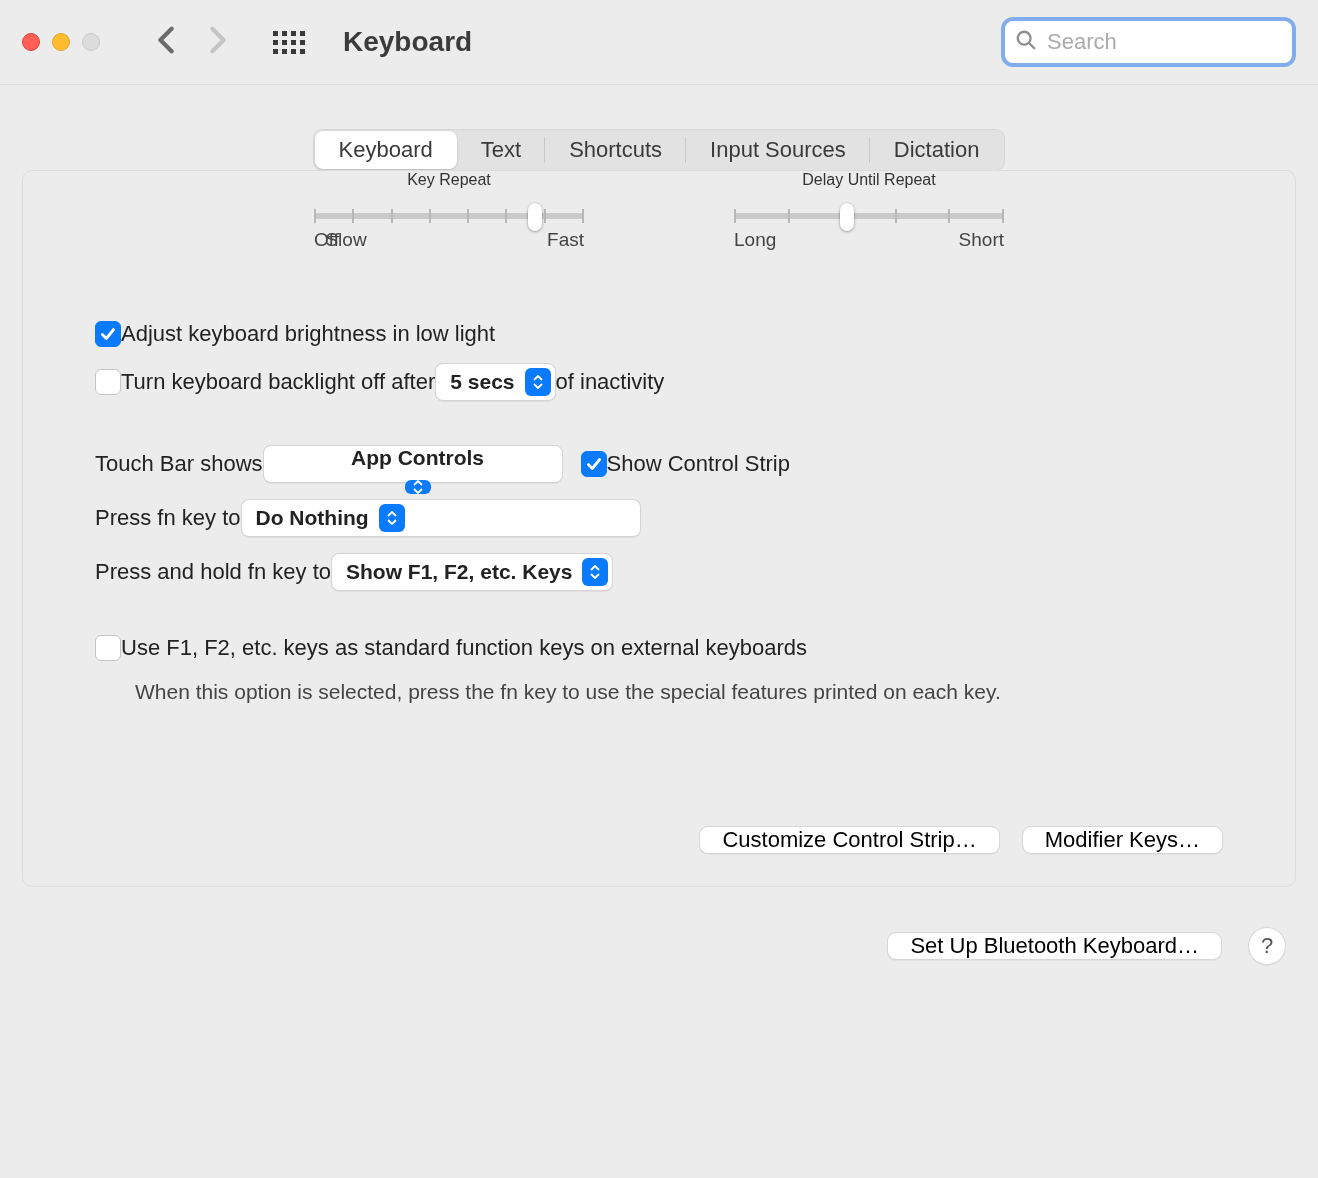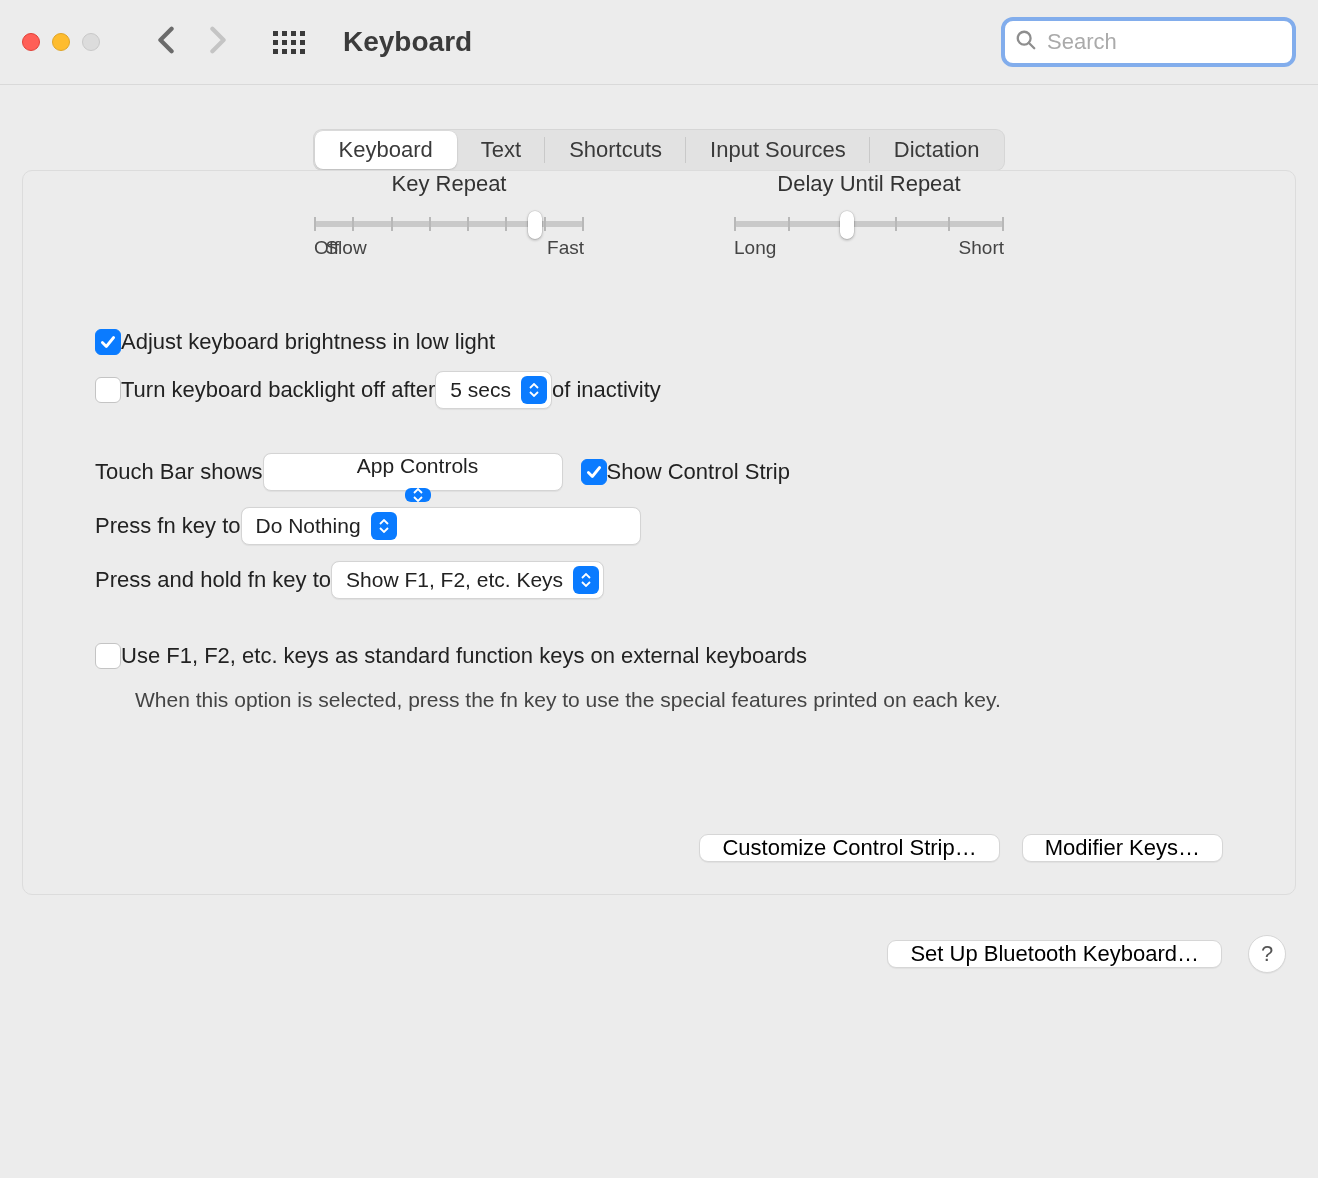--- a/index.html
+++ b/index.html
@@ -92,21 +92,21 @@
   position: relative;
 }
 .panel-top-border {
   border-top: 1px solid #dcdcdc;
   border-radius: 10px;
   padding-top: 0;
 }
 
 .sliders-row { display: flex; gap: 150px; justify-content: center; margin-bottom: 70px; }
 .slider-group { text-align: center; }
-.slider-title { font-size: 22px; color: #333; margin-bottom: 24px; font-weight: 400;}
+.slider-title { font-size: 16px; color: #333; margin-bottom: 24px; font-weight: 400;}
 .slider-track {
   width: 270px; height: 6px;
   background: #c9c9c9;
   border-radius: 3px;
   position: relative;
   margin: 0 auto 10px;
 }
 .slider-ticks {
   position: absolute; top: -4px; left: 0; right: 0; height: 14px;
   display: flex; justify-content: space-between;
@@ -137,20 +137,21 @@
   background: #fff;
   border: 1px solid #d4d4d4;
   border-radius: 8px;
   height: 38px;
   display: flex;
   align-items: center;
   padding: 0 4px 0 14px;
   font-size: 21px;
   gap: 10px;
   box-shadow: 0 0.5px 1px rgba(0,0,0,0.06);
+  font-weight: bold;
 }
 .select-arrows {
   width: 26px; height: 28px;
   background: #0a7bff;
   border-radius: 6px;
   display: flex; flex-direction: column;
   align-items: center; justify-content: center;
   gap: 2px;
 }
 .select-arrows svg { width: 10px; height: 6px; }

